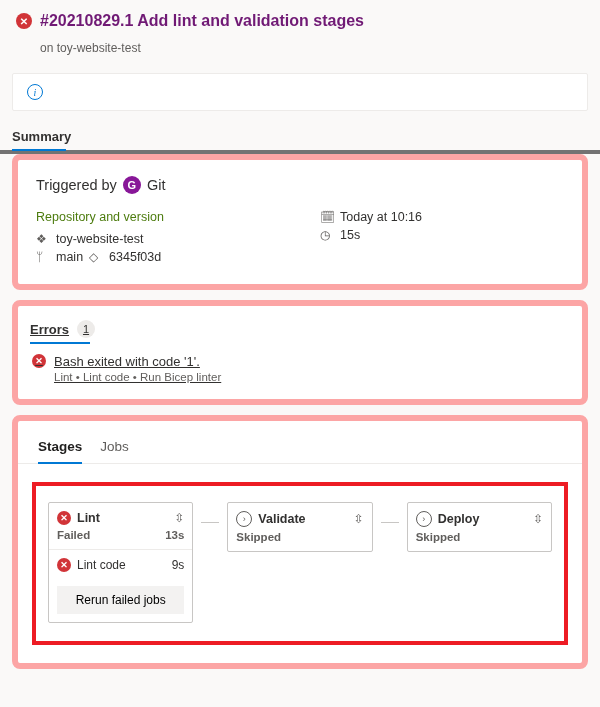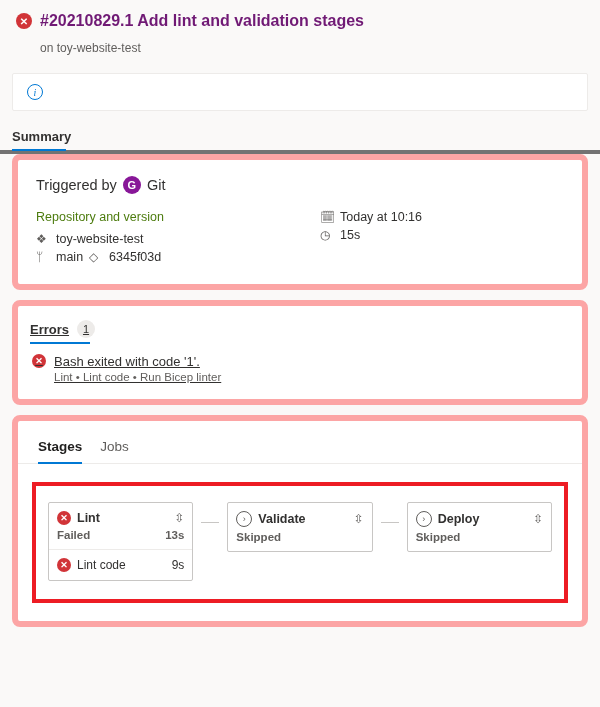--- a/index.html
+++ b/index.html
@@ -207,20 +207,21 @@
       </div>
       <div class="stage-status">
         <span>Failed</span>
         <span>13s</span>
       </div>
       <div class="stage-job">
         <span class="icon-circle icon-error icon-error-sm">✕</span>
         <span class="jn">Lint code</span>
         <span>9s</span>
       </div>
+      <button class="stage-btn">Rerun failed jobs</button>
     </div>
 
     <div class="connector"></div>
 
     <div class="stage-card">
       <div class="stage-head">
         <span class="icon-circle icon-skip">›</span>
         <span class="stage-name">Validate</span>
         <span class="expand-icon">⇳</span>
       </div>

